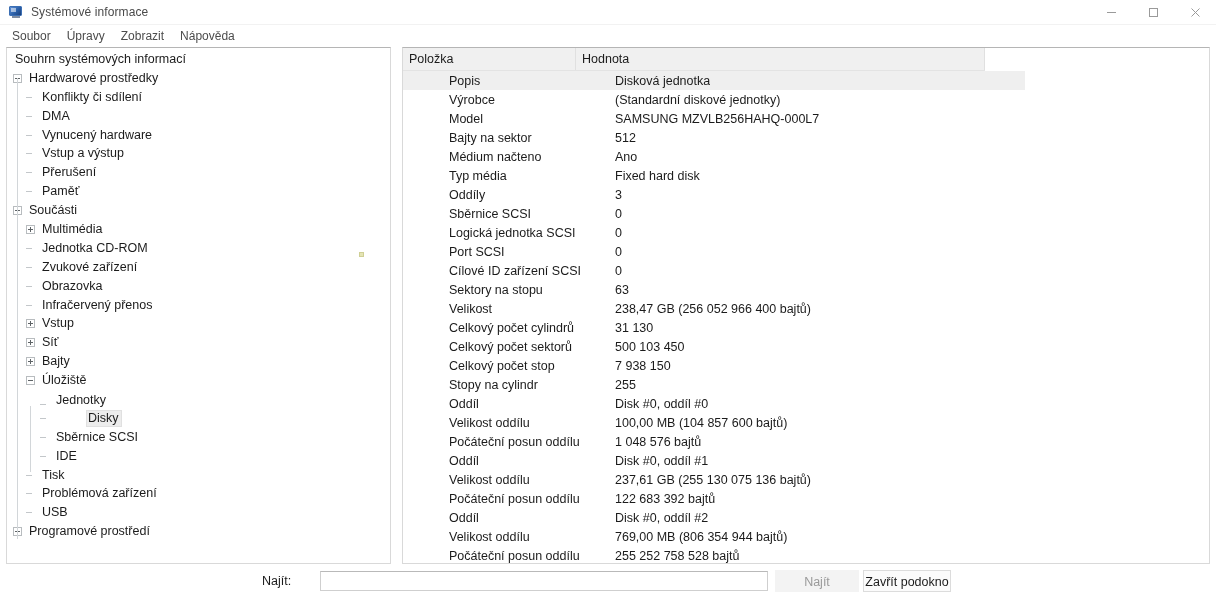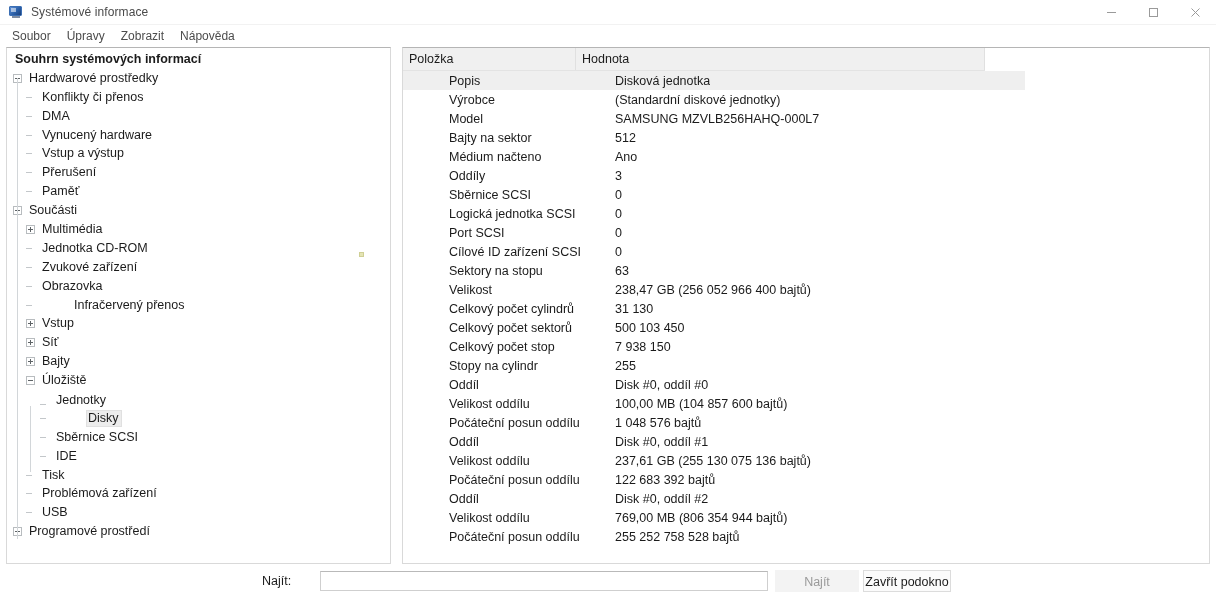--- a/index.html
+++ b/index.html
@@ -362,31 +362,31 @@
     <div class="menuitem">Soubor</div>
     <div class="menuitem">Úpravy</div>
     <div class="menuitem">Zobrazit</div>
     <div class="menuitem">Nápověda</div>
   </div>
 
   <div class="body">
     <div class="pane-wrap">
       <div class="tree-pane">
         <div class="tree" id="tree">
-            <div class="tnode" style="padding-left: 6px; font-weight: bold;">
+            <div class="tnode" style="padding-left: 6px;">
               <span style="width: 0px; flex: 0 0 0px;"></span>
               <span class="lbl">Souhrn systémových informací</span>
             </div>
             <div class="tnode" style="padding-left: 6px;">
               <span class="exp"></span>
               <span class="lbl">Hardwarové prostředky</span>
             </div>
             <div class="tnode" style="padding-left: 19px;">
               <span class="dash"></span>
-              <span class="lbl">Konflikty či přenos</span>
+              <span class="lbl">Konflikty či sdílení</span>
             </div>
             <div class="tnode" style="padding-left: 19px;">
               <span class="dash"></span>
               <span class="lbl">DMA</span>
             </div>
             <div class="tnode" style="padding-left: 19px;">
               <span class="dash"></span>
               <span class="lbl">Vynucený hardware</span>
             </div>
             <div class="tnode" style="padding-left: 19px;">
@@ -414,21 +414,21 @@
               <span class="lbl">Jednotka CD-ROM</span>
             </div>
             <div class="tnode" style="padding-left: 19px;">
               <span class="dash"></span>
               <span class="lbl">Zvukové zařízení</span>
             </div>
             <div class="tnode" style="padding-left: 19px;">
               <span class="dash"></span>
               <span class="lbl">Obrazovka</span>
             </div>
-            <div class="tnode" style="padding-left: 19px; gap: 32px;">
+            <div class="tnode" style="padding-left: 19px;">
               <span class="dash"></span>
               <span class="lbl">Infračervený přenos</span>
             </div>
             <div class="tnode" style="padding-left: 19px;">
               <span class="exp plus"></span>
               <span class="lbl">Vstup</span>
             </div>
             <div class="tnode" style="padding-left: 19px;">
               <span class="exp plus"></span>
               <span class="lbl">Síť</span>
@@ -498,20 +498,24 @@
               <div class="cl">Model</div>
               <div class="cv">SAMSUNG MZVLB256HAHQ-000L7</div>
             </div>
             <div class="lrow">
               <div class="cl">Bajty na sektor</div>
               <div class="cv">512</div>
             </div>
             <div class="lrow">
               <div class="cl">Médium načteno</div>
               <div class="cv">Ano</div>
+            </div>
+            <div class="lrow">
+              <div class="cl">Typ média</div>
+              <div class="cv">Fixed hard disk</div>
             </div>
             <div class="lrow">
               <div class="cl">Oddíly</div>
               <div class="cv">3</div>
             </div>
             <div class="lrow">
               <div class="cl">Sběrnice SCSI</div>
               <div class="cv">0</div>
             </div>
             <div class="lrow">

